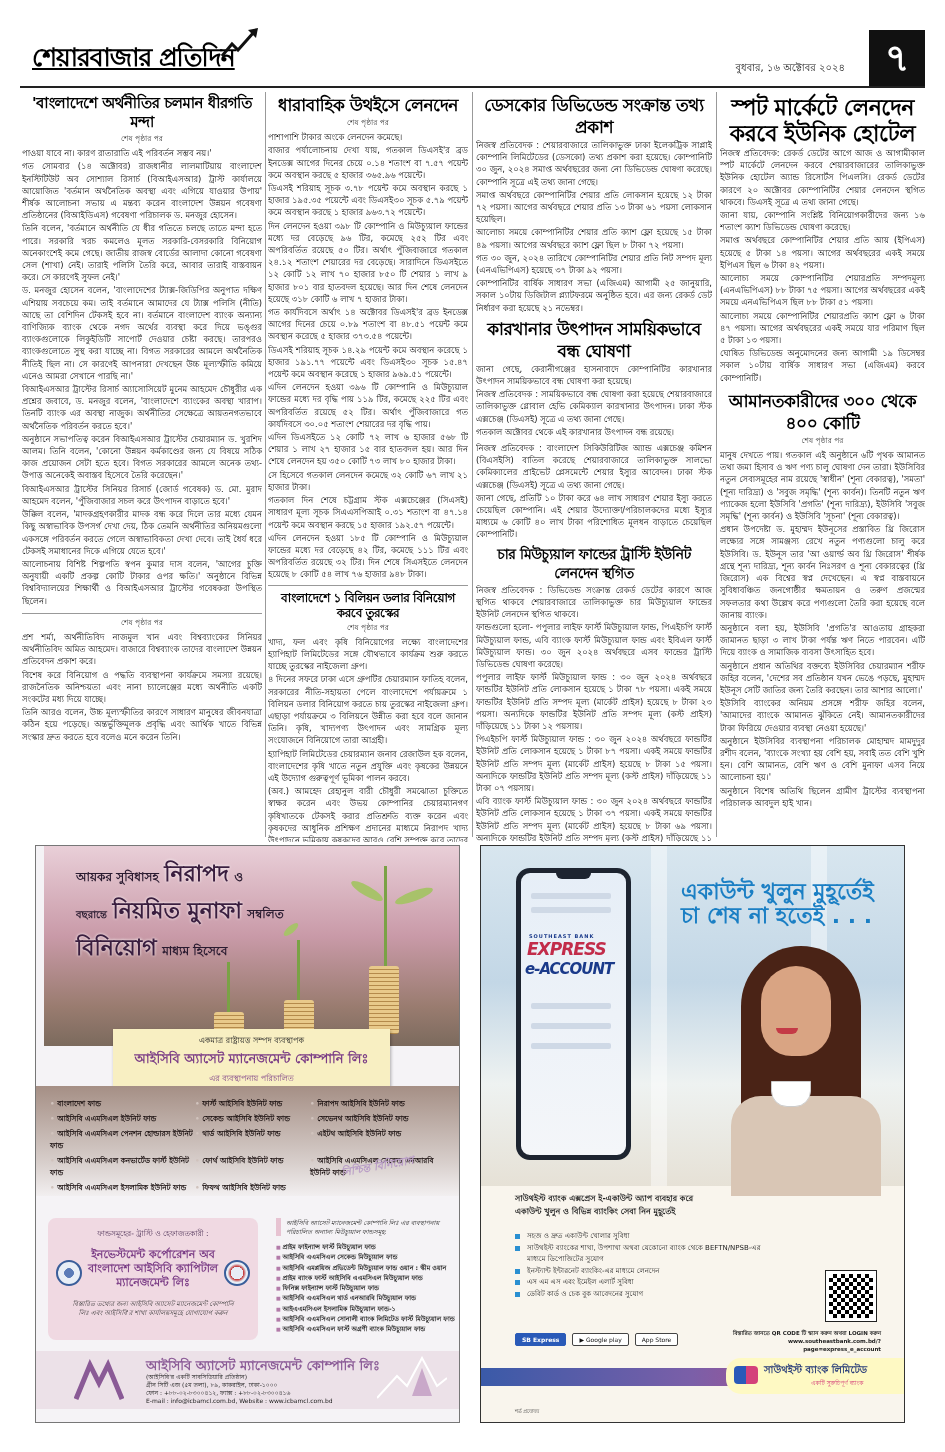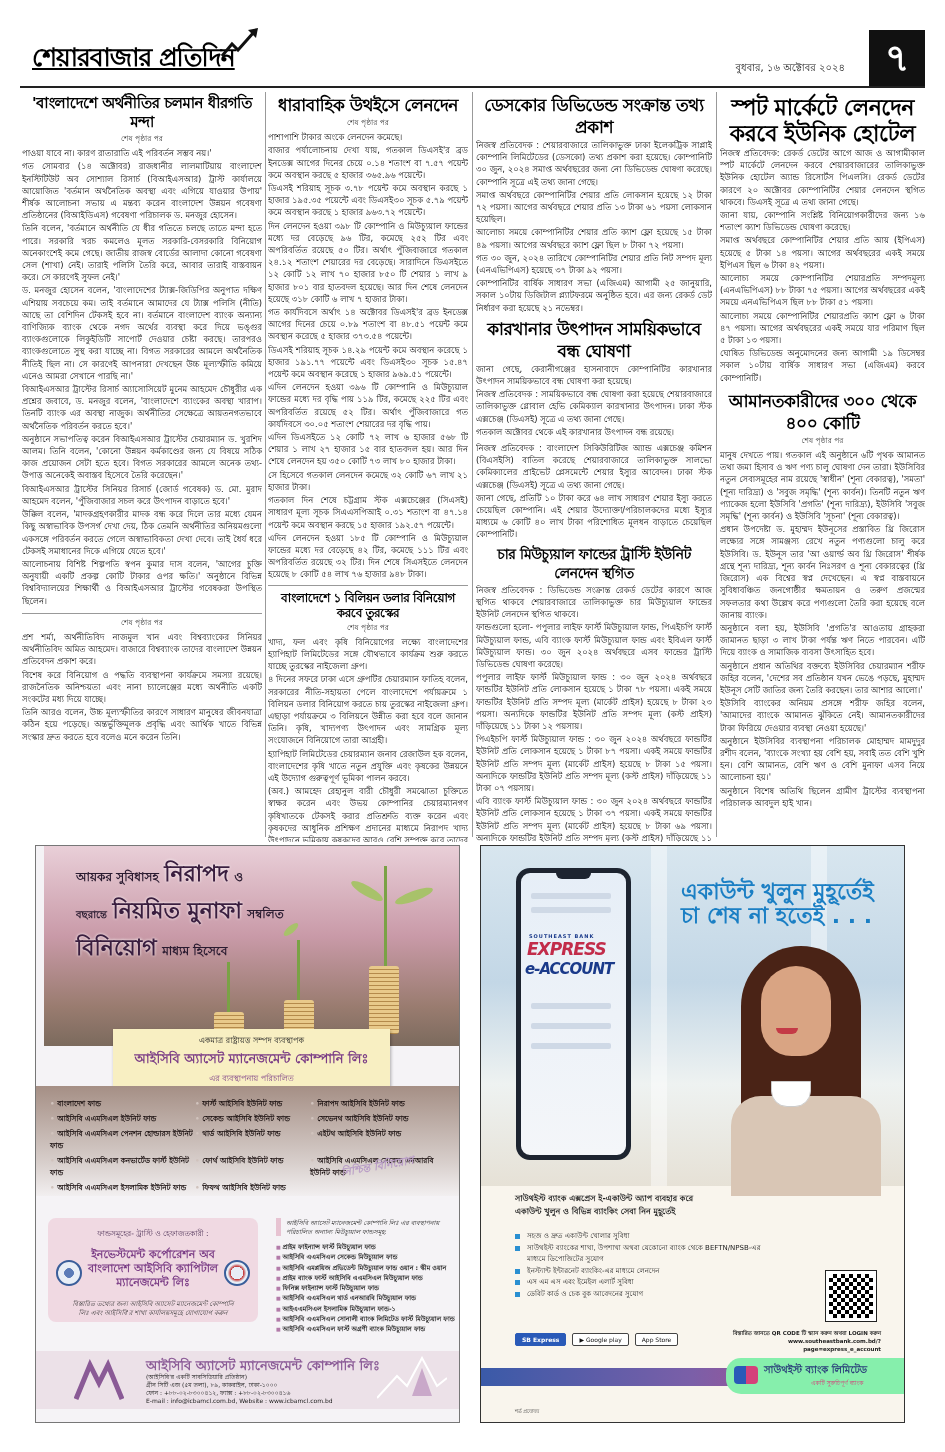--- a/index.html
+++ b/index.html
@@ -35,21 +35,21 @@
   .sprout { position: absolute; width: 3px; background: #7aa246; }
   .leaf { position: absolute; width: 18px; height: 7px; background: #a8c26a; border-radius: 50%; }
   .ad-left-banner { position: absolute; left: 65px; top: 183px; width: 277px; height: 60px; background: #f8efc2; box-shadow: 1px 2px 3px rgba(0,0,0,0.3); text-align: center; margin-left: 12px; }
   .ad-left-banner .b1 { font-size: 8px; margin-top: 5px; color: #222; }
   .ad-left-banner .b2 { font-size: 13px; color: #7b3d86; font-weight: bold; margin-top: 2px; }
   .ad-left-banner .b3 { font-size: 8px; color: #7b3d86; margin-top: 2px; }
   .funds-area { position: absolute; left: 0; top: 240px; width: 100%; height: 110px; background: linear-gradient(180deg, #a58f85 0%, #d8cfcc 70%, #f2eff0 100%); }
   .funds-grid { position: absolute; left: 14px; top: 12px; width: 400px; display: grid; grid-template-columns: 145px 115px 140px; row-gap: 3px; font-size: 7.3px; color: #1a1010; font-weight: bold; }
   .funds-grid span::before { content: "• "; color: #d0c3bd; }
   .stamp { position: absolute; left: 305px; top: 72px; font-size: 11px; color: #b89cc6; font-style: italic; transform: rotate(-10deg); font-weight: bold; }
-  .trustee-box { position: absolute; left: 12px; top: 372px; width: 210px; height: 104px; background: #f0d9e2; border-radius: 8px; text-align: center; }
+  .trustee-box { position: absolute; left: 12px; top: 372px; width: 210px; height: 122px; background: #f0d9e2; border-radius: 8px; text-align: center; }
   .trustee-box .t1 { font-size: 7.5px; margin-top: 10px; color: #4b2f55; }
   .trustee-box .t2 { font-size: 11px; color: #7b3d86; font-weight: bold; margin-top: 8px; line-height: 14px; }
   .trustee-box .t3 { font-size: 6.5px; color: #333; margin-top: 10px; font-style: italic; line-height: 9px; }
   .seal { position: absolute; top: 42px; width: 26px; height: 26px; border-radius: 50%; border: 2px solid #3a5e9a; background: radial-gradient(#5b7bb7 30%, #e8eef6 32%); }
   .mf-list { position: absolute; left: 240px; top: 372px; width: 180px; font-size: 6.3px; line-height: 10.3px; color: #222; font-weight: bold; }
   .mf-list .hdr { font-style: italic; font-weight: normal; border-left: 5px solid #e7c3d2; padding-left: 5px; margin-bottom: 6px; line-height: 9px; }
   .mf-list .item::before { content: "■ "; color: #b27aa9; font-size: 5px; }
   .ad-left-footer { position: absolute; left: 0; top: 505px; width: 100%; height: 58px; background: #ece1e8; }
   .ad-left-footer .logo-m { position: absolute; left: 38px; top: 8px; width: 50px; height: 42px; }
   .ad-left-footer .name { position: absolute; left: 110px; top: 5px; font-size: 13px; color: #8a5a96; font-weight: bold; }
@@ -77,21 +77,21 @@
   .ad-right-list { position: absolute; left: 34px; top: 385px; width: 260px; font-size: 7px; line-height: 11.5px; color: #222; }
   .ad-right-list .item { padding-left: 12px; position: relative; }
   .ad-right-list .item::before { content: ""; position: absolute; left: 0; top: 3px; width: 5px; height: 5px; background: #2a8fd1; }
   .qr { position: absolute; left: 345px; top: 425px; width: 50px; height: 50px; background:
       conic-gradient(#000 25%, #fff 0 50%, #000 0 75%, #fff 0) 0 0 / 8px 8px; border: 3px solid #fff; outline: 1px solid #222; }
   .qr-caption { position: absolute; left: 240px; top: 483px; width: 160px; font-size: 5.5px; line-height: 8px; text-align: right; color: #222; font-weight: bold; }
   .store-badges { position: absolute; left: 34px; top: 487px; display: flex; gap: 6px; }
   .badge { height: 13px; padding: 0 6px; border: 1px solid #444; border-radius: 2px; font-size: 6px; line-height: 12px; background: #fff; color: #111; }
   .badge.sb { background: #2a5ab8; color: #fff; border-color: #2a5ab8; font-weight: bold; }
   .bank-strip { position: absolute; left: 0; top: 522px; width: 100%; height: 18px; background: linear-gradient(90deg, #3a5aa8 0%, #7b5fa8 50%, #d4417a 100%); }
-  .bank-logo-box { position: absolute; left: 245px; top: 512px; width: 192px; height: 36px; background: #86efac; border-radius: 15px; }
+  .bank-logo-box { position: absolute; left: 245px; top: 512px; width: 192px; height: 36px; background: #fef9c3; border-radius: 15px; }
   .bank-logo-box .sbicon { position: absolute; left: 8px; top: 8px; width: 24px; height: 18px; background: linear-gradient(90deg, #2a5ab8 50%, #d4417a 50%); border-radius: 4px; }
   .bank-logo-box .bname { position: absolute; left: 38px; top: 4px; font-size: 10px; font-weight: bold; color: #2a3e7a; }
   .bank-logo-box .btag { position: absolute; left: 85px; top: 20px; font-size: 6px; color: #d4417a; }
   .fineprint { position: absolute; left: 34px; top: 562px; font-size: 5px; color: #333; }
 </style>
 </head>
 <body>
 
 <header class="masthead">
   <div class="logo">শেয়ারবাজার প্রতিদিন</div>

